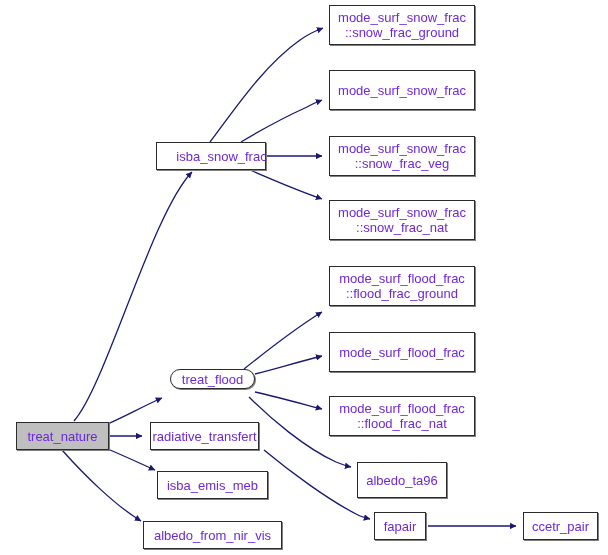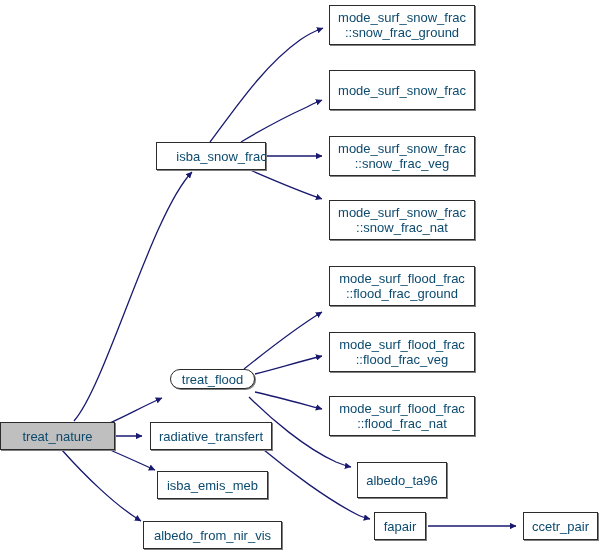--- a/index.html
+++ b/index.html
@@ -26,21 +26,21 @@
     position: absolute;
     box-sizing: border-box;
     background: #ffffff;
     border: 1px solid #2b2b2b;
     box-shadow: 1px 1px 0 0 #7f7f7f;
     display: flex;
     flex-direction: column;
     align-items: center;
     justify-content: center;
     text-align: center;
-    color: #0c4a6e;
+    color: #6d28d9;
     font-size: 13px;
     line-height: 15px;
     letter-spacing: 0px;
     white-space: nowrap;
   }
   .node.current {
     background: #bfbfbf;
   }
   .node-line {
     display: block;
@@ -82,30 +82,30 @@
 
     <path d="M 255,392 C 277,397 299,403 322,409" fill="none" stroke="#191970" stroke-width="1.3" marker-end="url(#arrow)"></path>
 
     <path d="M 249,397 C 270,418 305,448 336,462 C 341,464 346,466 351,467" fill="none" stroke="#191970" stroke-width="1.3" marker-end="url(#arrow)"></path>
 
     <path d="M 264,450 C 288,470 328,500 358,515 C 362,517 366,518 370,519" fill="none" stroke="#191970" stroke-width="1.3" marker-end="url(#arrow)"></path>
 
     <path d="M 428,526 L 516,526" fill="none" stroke="#191970" stroke-width="1.3" marker-end="url(#arrow)"></path>
   </svg>
 
-  <div class="node current" style="left: 0; top: 422px; width: 115px; height: 28px; background: rgb(191, 191, 191);">
+  <div class="node current" style="left: 16px; top: 422px; width: 93px; height: 28px; background: rgb(191, 191, 191);">
     <span class="node-line">treat_nature</span>
   </div>
   <div class="node" style="left: 156px; top: 142px; width: 110px; height: 28px; padding-left: 21px;">
     <span class="node-line">isba_snow_frac</span>
   </div>
   <div class="node" style="left: 170px; top: 369px; width: 85px; height: 20px; border-radius: 12px;">
     <span class="node-line">treat_flood</span>
   </div>
-  <div class="node" style="left: 150px; top: 422px; width: 122px; height: 28px;">
+  <div class="node" style="left: 150px; top: 422px; width: 109px; height: 28px;">
     <span class="node-line">radiative_transfert</span>
   </div>
   <div class="node" style="left: 157px; top: 471px; width: 111px; height: 28px;">
     <span class="node-line">isba_emis_meb</span>
   </div>
   <div class="node" style="left: 143px; top: 521px; width: 139px; height: 28px;">
     <span class="node-line">albedo_from_nir_vis</span>
   </div>
   <div class="node" style="left: 329px; top: 5px; width: 146px; height: 40px;">
     <span class="node-line">mode_surf_snow_frac</span>
@@ -121,21 +121,20 @@
   <div class="node" style="left: 329px; top: 200px; width: 146px; height: 40px;">
     <span class="node-line">mode_surf_snow_frac</span>
     <span class="node-line">::snow_frac_nat</span>
   </div>
   <div class="node" style="left: 329px; top: 266px; width: 146px; height: 40px;">
     <span class="node-line">mode_surf_flood_frac</span>
     <span class="node-line">::flood_frac_ground</span>
   </div>
   <div class="node" style="left: 329px; top: 332px; width: 146px; height: 40px;">
     <span class="node-line">mode_surf_flood_frac</span>
-    <span class="node-line">::flood_frac_veg</span>
   </div>
   <div class="node" style="left: 329px; top: 396px; width: 146px; height: 40px;">
     <span class="node-line">mode_surf_flood_frac</span>
     <span class="node-line">::flood_frac_nat</span>
   </div>
   <div class="node" style="left: 357px; top: 462px; width: 90px; height: 36px;">
     <span class="node-line">albedo_ta96</span>
   </div>
   <div class="node" style="left: 374px; top: 512px; width: 52px; height: 28px;">
     <span class="node-line">fapair</span>

